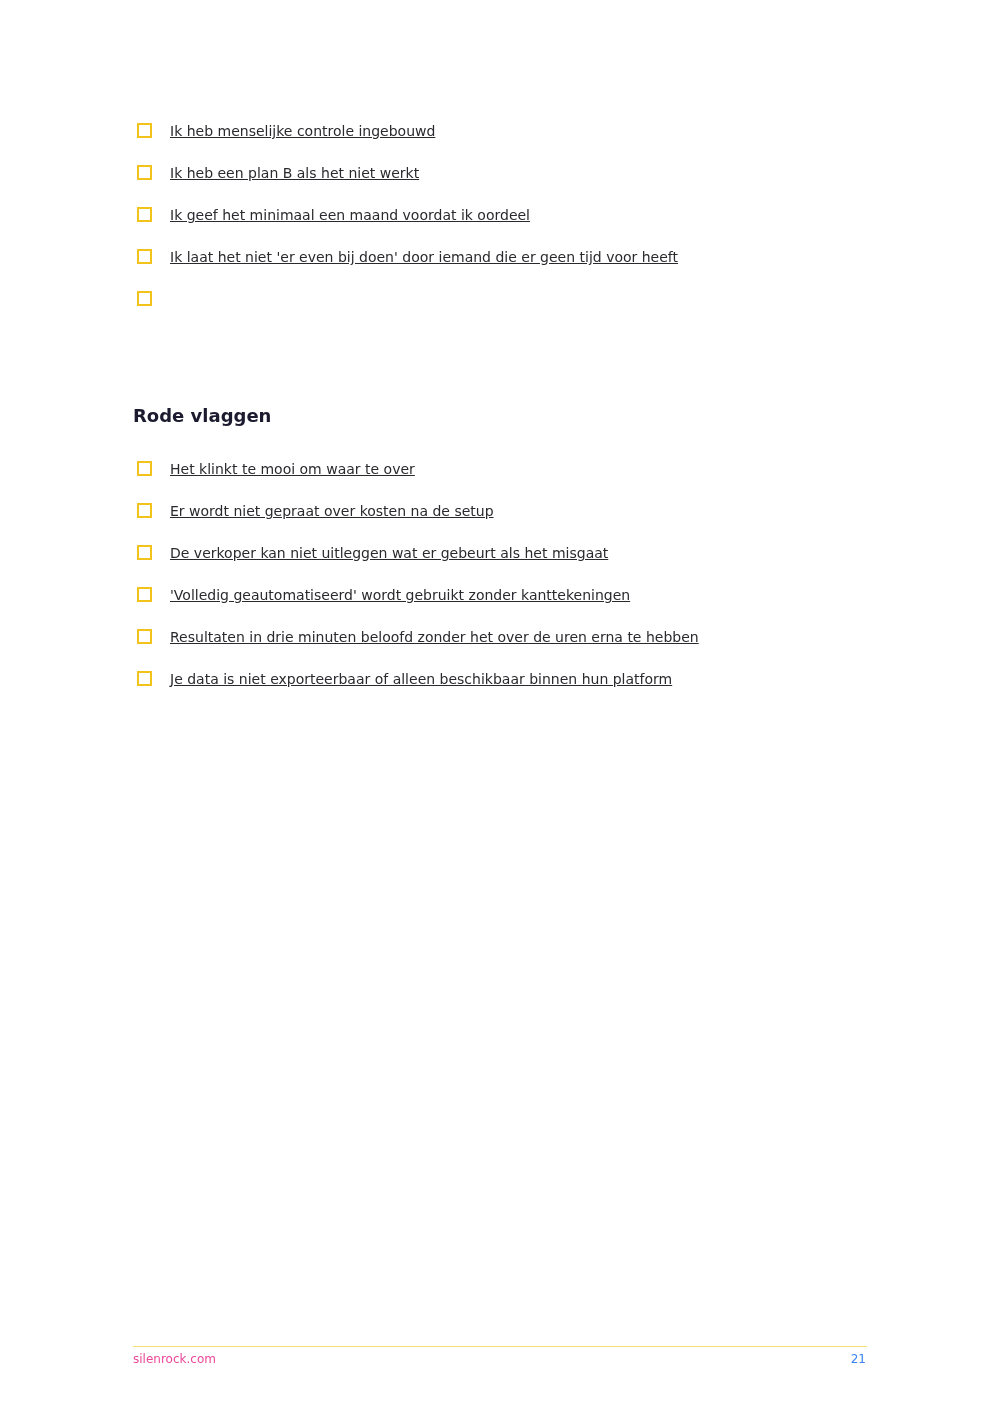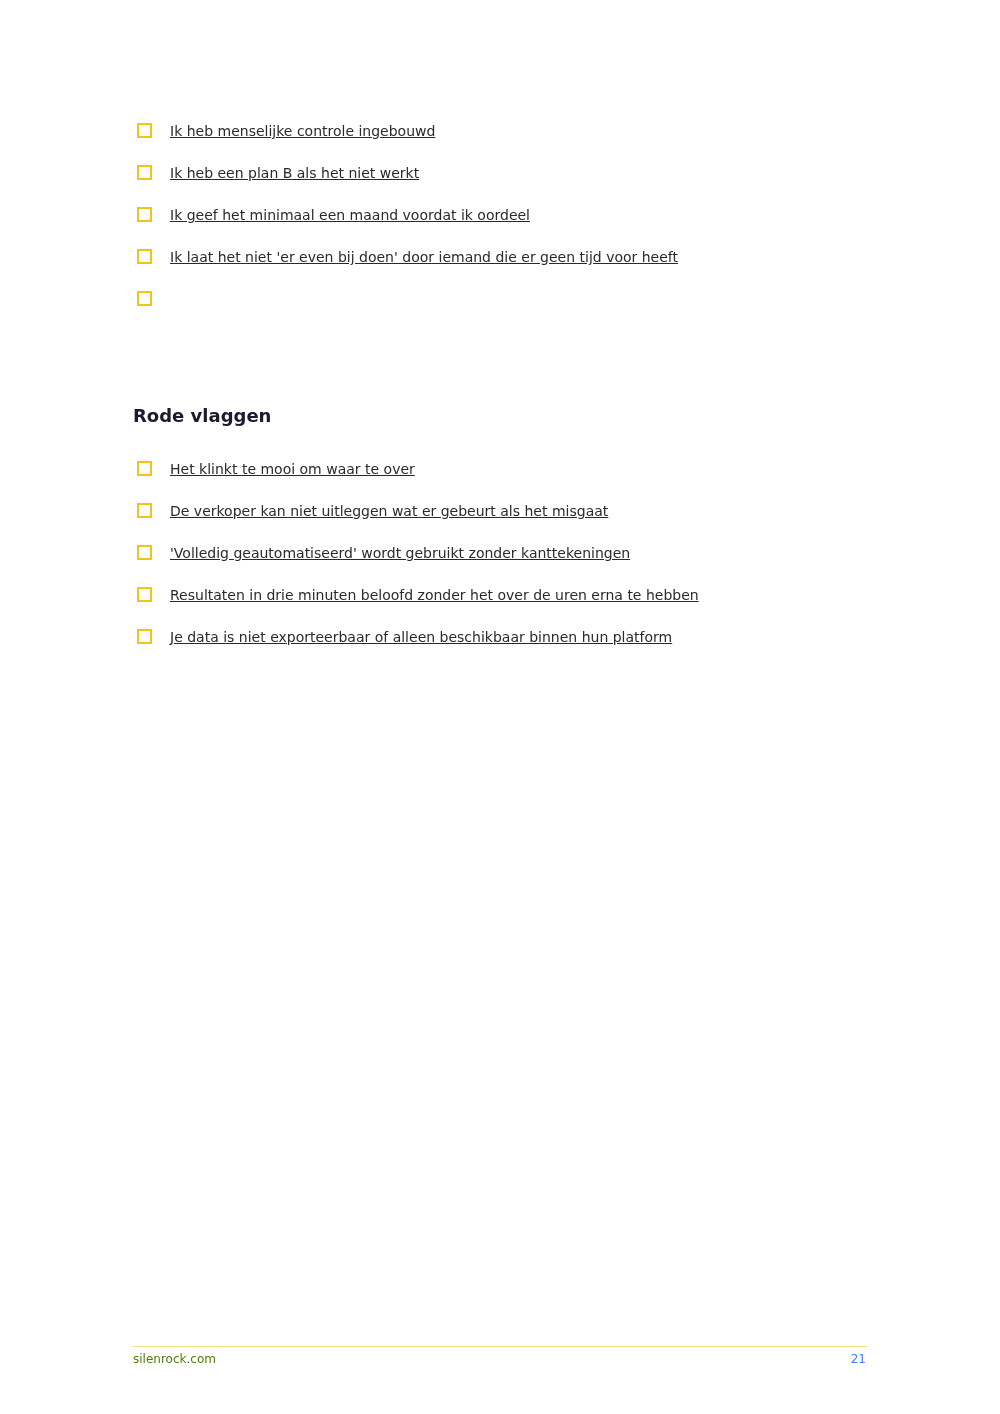--- a/index.html
+++ b/index.html
@@ -5,21 +5,21 @@
     html, body { margin: 0; padding: 0; background: #ffffff; }
     body { width: 1000px; height: 1414px; position: relative; overflow: hidden;
            font-family: "DejaVu Sans", sans-serif; color: #2a2a2e; }
     .list { position: absolute; left: 133px; width: 730px; margin: 0; padding: 0; list-style: none; }
     .item { position: relative; padding-left: 37px; font-size: 14px; line-height: 30px; margin-bottom: 12px; text-decoration: underline; }
     .box { position: absolute; left: 4px; top: 7px; width: 15px; height: 15px;
            border: 2px solid #f2c31b; box-sizing: border-box; background: #fff; }
     .heading { position: absolute; left: 133px; top: 400px; margin: 0;
                font-size: 18px; font-weight: bold; color: #1b1a2e; line-height: 32px; }
     .footer-line { position: absolute; left: 133px; top: 1346px; width: 734px; height: 1px; background: #f4e07a; }
-    .footer-left { position: absolute; left: 133px; top: 1352px; font-size: 12px; color: #4d7c0f; }
+    .footer-left { position: absolute; left: 133px; top: 1352px; font-size: 12px; color: #ec4899; }
     .footer-right { position: absolute; right: 134px; top: 1352px; font-size: 12px; color: #3b82f6; }
   </style>
 </head>
 <body>
 
 <ul class="list" style="top:116px;">
   <li class="item">
     <span class="box"></span>
     <span>Ik heb menselijke controle ingebouwd</span>
   </li>
@@ -42,20 +42,24 @@
 
 <h2 class="heading">Rode vlaggen</h2>
 
 <ul class="list" style="top:454px;">
   <li class="item">
     <span class="box"></span>
     <span>Het klinkt te mooi om waar te over</span>
   </li>
   <li class="item">
     <span class="box"></span>
+    <span>Er wordt niet gepraat over kosten na de setup</span>
+  </li>
+  <li class="item">
+    <span class="box"></span>
     <span>De verkoper kan niet uitleggen wat er gebeurt als het misgaat</span>
   </li>
   <li class="item">
     <span class="box"></span>
     <span>'Volledig geautomatiseerd' wordt gebruikt zonder kanttekeningen</span>
   </li>
   <li class="item">
     <span class="box"></span>
     <span>Resultaten in drie minuten beloofd zonder het over de uren erna te hebben</span>
   </li>

